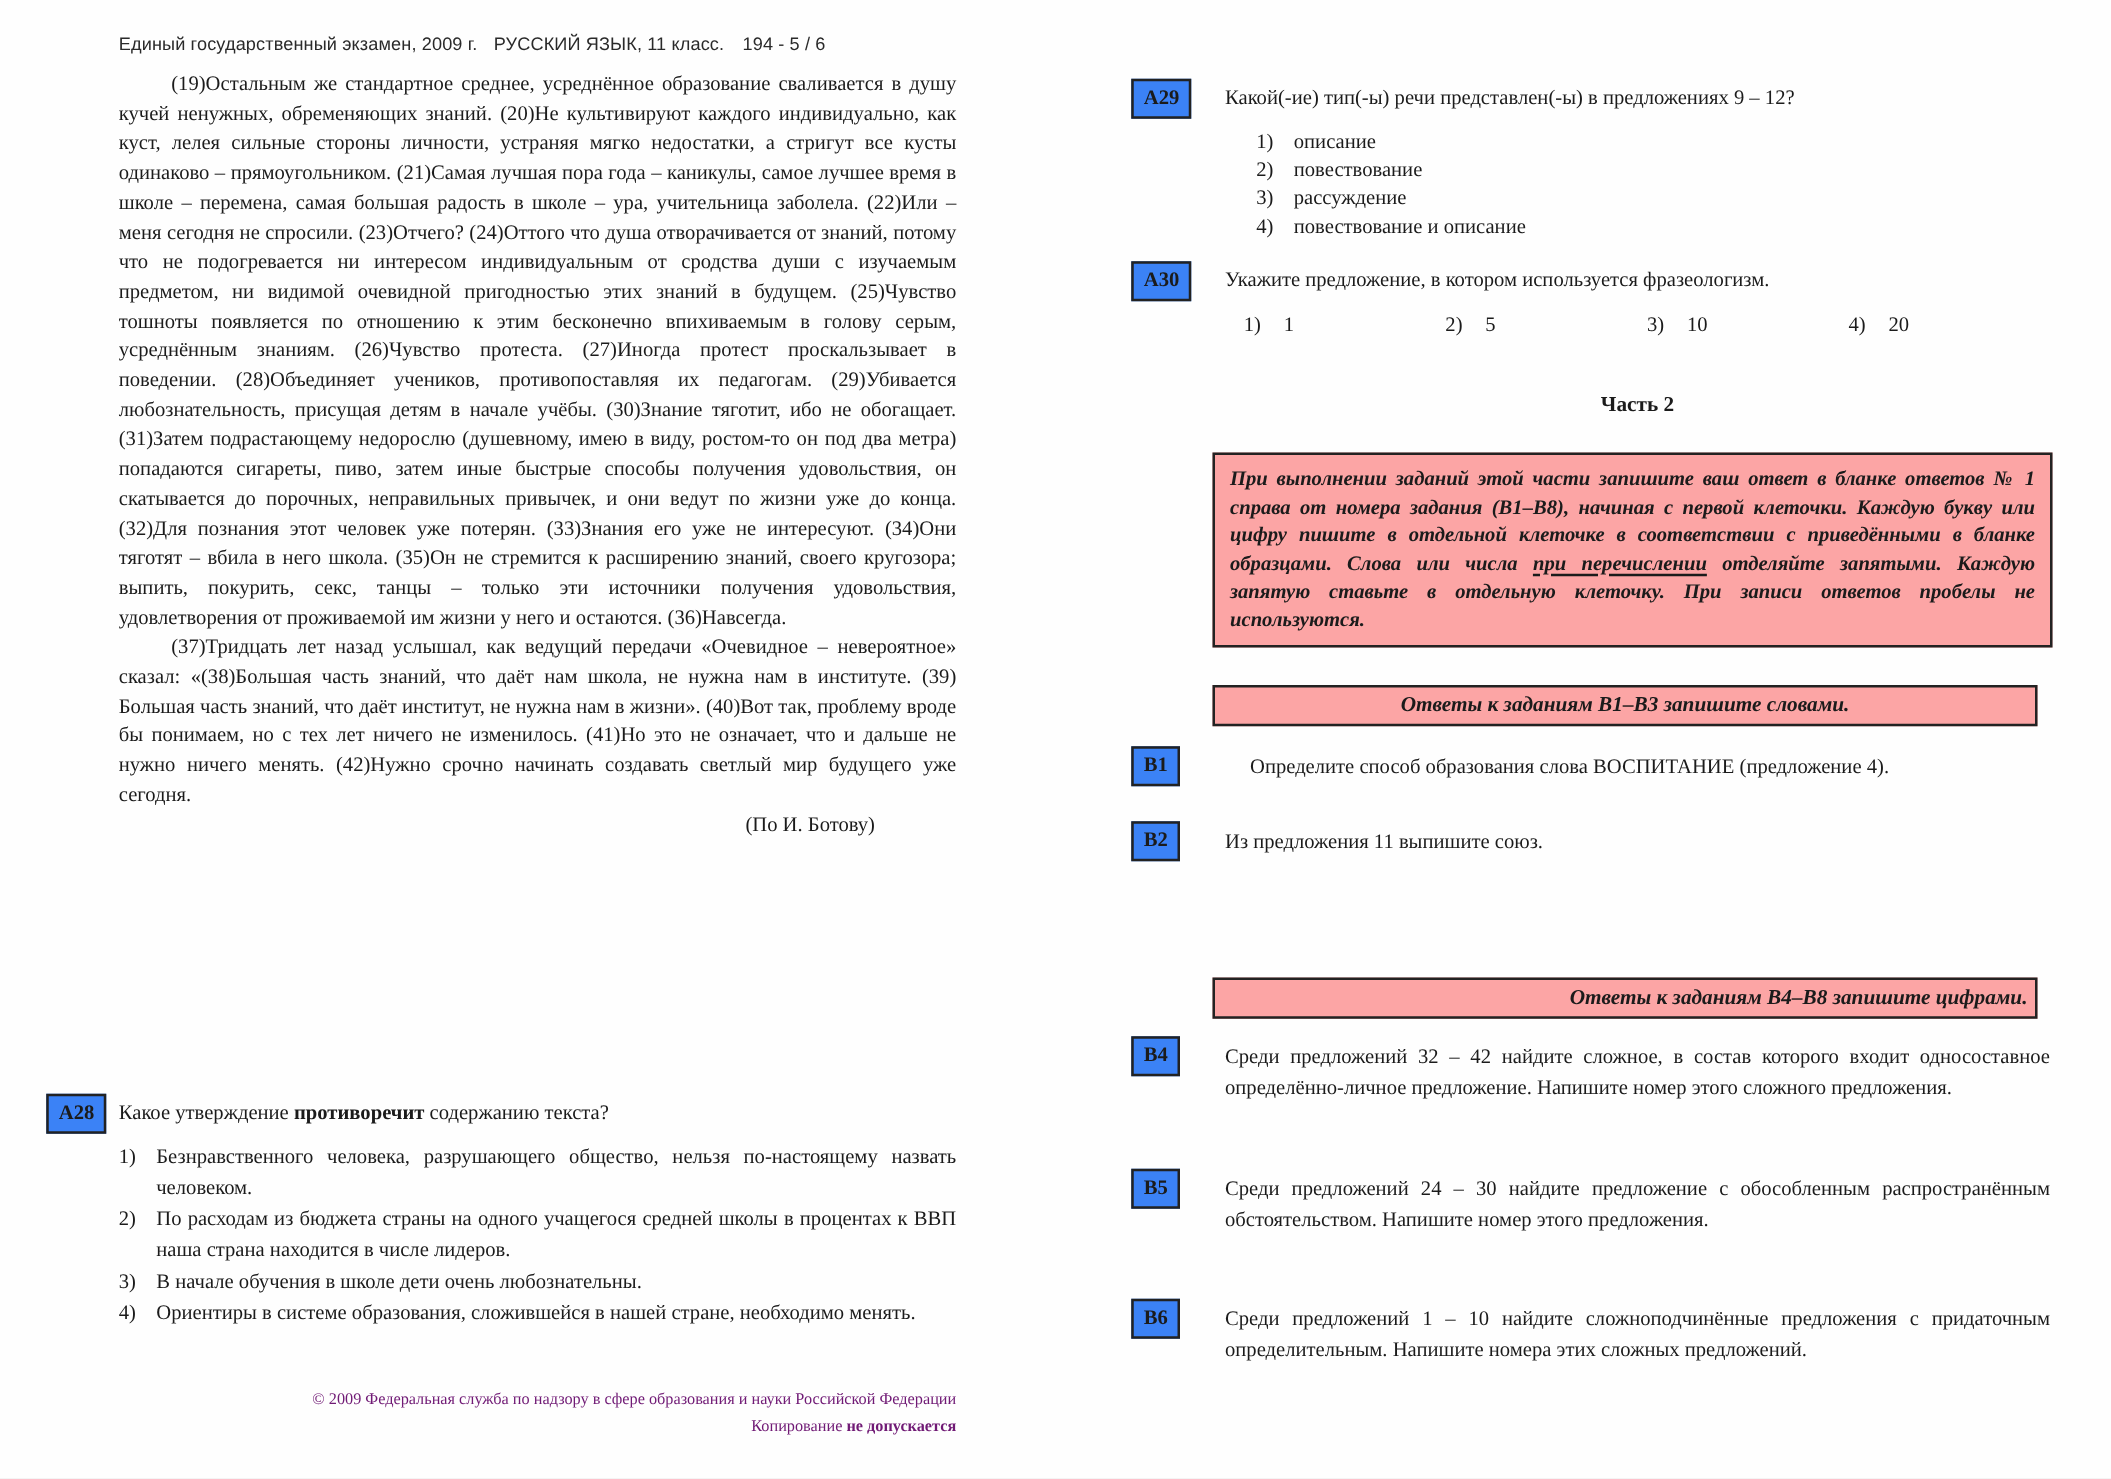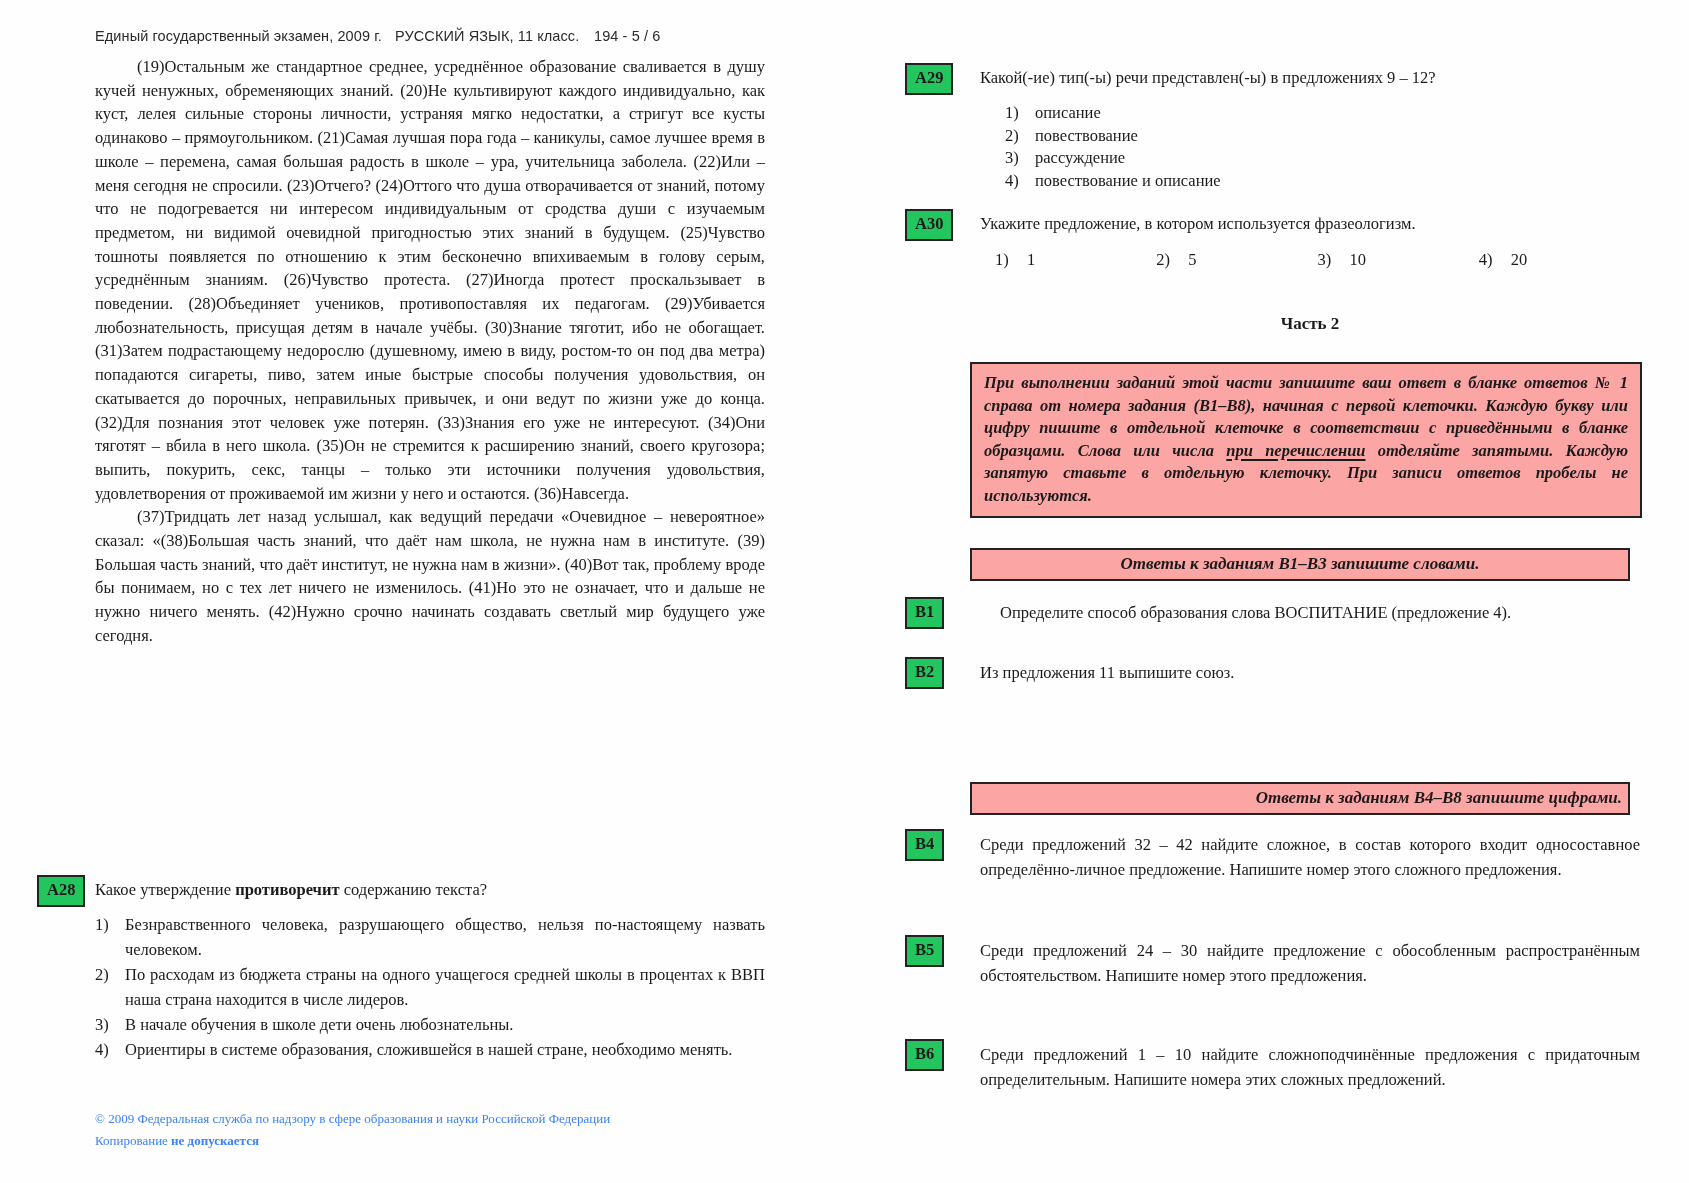--- a/index.html
+++ b/index.html
@@ -31,21 +31,21 @@
   #attribution{
     text-align:right;padding-right:65px;text-indent:0 !important;
     margin-top:1px;
   }
 
   
   .qblock{position:absolute;display:grid;align-items:start;}
   .qblock.left{left:37px;width:728px;grid-template-columns:58px 670px;}
   .qblock.right{left:905px;width:735px;grid-template-columns:75px 660px;}
   .qlabel{
-    display:inline-block;border:2px solid #222;background:#22c55e;
+    display:inline-block;border:2px solid #222;background:#3b82f6;
     font-weight:bold;font-size:16.5px;line-height:1;
     padding:5px 8px 6px;justify-self:start;margin-top:-3px;
   }
   .qtext{font-size:16.5px;line-height:24px;text-align:justify;}
   .qtext .b{font-weight:bold;}
 
   .opts{margin-top:9px;}
   .opt{display:flex;}
   .opt .n{flex:0 0 30px;}
   .opt .t{flex:1;text-align:justify;}
@@ -80,36 +80,37 @@
   }
   #instr-words{top:548px;}
   #instr-digits{top:782px;text-align:right;}
 
   
   .bline{font-size:16.5px;line-height:25px;text-align:justify;}
 
   
   #footer{
     position:absolute;left:95px;top:1108px;width:670px;
-    text-align:left;font-size:13px;line-height:22px;color:#3b82f6;
+    text-align:right;font-size:13px;line-height:22px;color:#701a75;
   }
   #footer .b{font-weight:bold;}
 </style>
 </head>
 <body>
 
 <div id="page">
 
   <span class="hdr" id="hdr-exam">Единый государственный экзамен, 2009 г.</span>
   <span class="hdr" id="hdr-subject">РУССКИЙ ЯЗЫК, 11 класс.</span>
   <span class="hdr" id="hdr-code">194 - 5 / 6</span>
 
   <div id="passage">
     <p>(19)Остальным же стандартное среднее, усреднённое образование сваливается в душу кучей ненужных, обременяющих знаний. (20)Не культивируют каждого индивидуально, как куст, лелея сильные стороны личности, устраняя мягко недостатки, а стригут все кусты одинаково – прямоугольником. (21)Самая лучшая пора года – каникулы, самое лучшее время в школе – перемена, самая большая радость в школе – ура, учительница заболела. (22)Или – меня сегодня не спросили. (23)Отчего? (24)Оттого что душа отворачивается от знаний, потому что не подогревается ни интересом индивидуальным от сродства души с изучаемым предметом, ни видимой очевидной пригодностью этих знаний в будущем. (25)Чувство тошноты появляется по отношению к этим бесконечно впихиваемым в голову серым, усреднённым знаниям. (26)Чувство протеста. (27)Иногда протест проскальзывает в поведении. (28)Объединяет учеников, противопоставляя их педагогам. (29)Убивается любознательность, присущая детям в начале учёбы. (30)Знание тяготит, ибо не обогащает. (31)Затем подрастающему недорослю (душевному, имею в виду, ростом-то он под два метра) попадаются сигареты, пиво, затем иные быстрые способы получения удовольствия, он скатывается до порочных, неправильных привычек, и они ведут по жизни уже до конца. (32)Для познания этот человек уже потерян. (33)Знания его уже не интересуют. (34)Они тяготят – вбила в него школа. (35)Он не стремится к расширению знаний, своего кругозора; выпить, покурить, секс, танцы – только эти источники получения удовольствия, удовлетворения от проживаемой им жизни у него и остаются. (36)Навсегда.</p>
     <p>(37)Тридцать лет назад услышал, как ведущий передачи «Очевидное – невероятное» сказал: «(38)Большая часть знаний, что даёт нам школа, не нужна нам в институте. (39) Большая часть знаний, что даёт институт, не нужна нам в жизни». (40)Вот так, проблему вроде бы понимаем, но с тех лет ничего не изменилось. (41)Но это не означает, что и дальше не нужно ничего менять. (42)Нужно срочно начинать создавать светлый мир будущего уже сегодня.</p>
+    <p id="attribution">(По И. Ботову)</p>
   </div>
 
   <div id="a28" class="qblock left" style="top:878px;">
     <span class="qlabel">А28</span>
     <div>
       <div class="qtext"><span>Какое утверждение </span><span class="b">противоречит</span><span> содержанию текста?</span></div>
       <div class="opts">
         <div class="opt">
             <span class="n">1)</span>
             <span class="t">Безнравственного человека, разрушающего общество, нельзя по-настоящему назвать человеком.</span>

